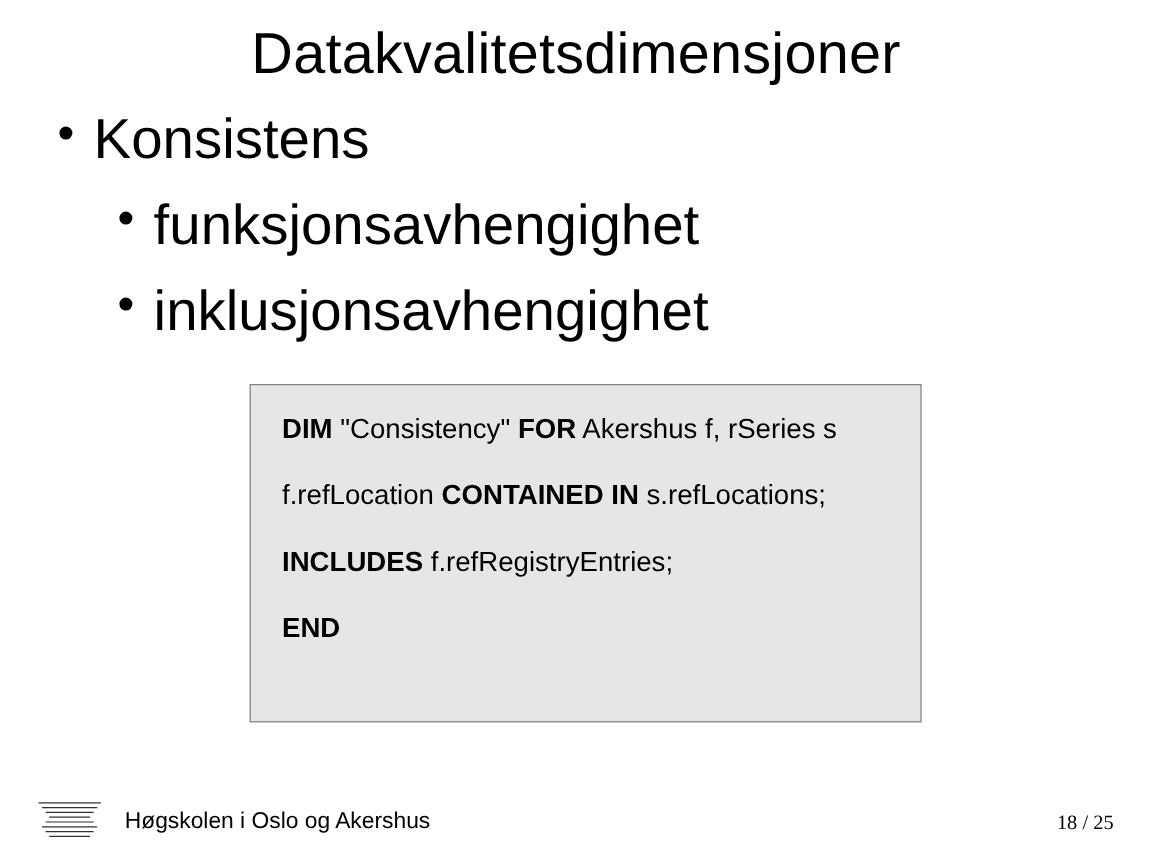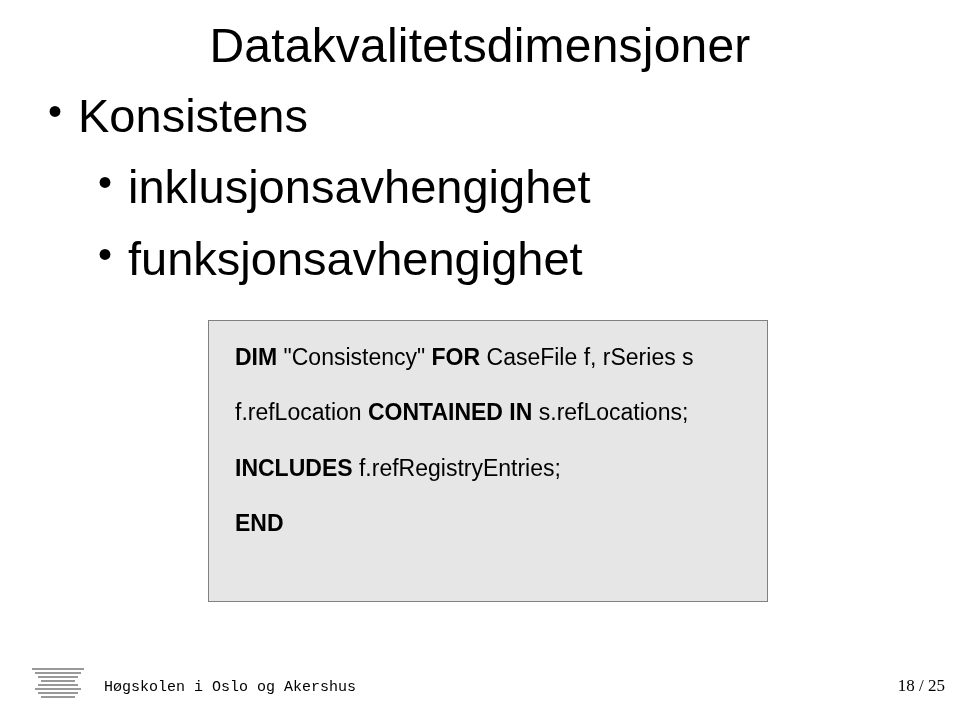--- a/index.html
+++ b/index.html
@@ -79,26 +79,26 @@
   .codebox p:last-child {
     margin-bottom: 4px;
   }
   .codebox .kw {
     font-weight: 700;
   }
   .footer-text {
     position: absolute;
     left: 104px;
     bottom: 22px;
-    font-family: Liberation Mono, monospace;
-    font-size: 15px;
+    font-family: Liberation Sans, sans-serif;
+    font-size: 19px;
   }
   .pagenum {
     position: absolute;
-    right: 15px;
+    right: 32px;
     bottom: 22px;
     font-family: "Times New Roman", Times, serif;
     font-size: 17px;
   }
   .logo {
     position: absolute;
     left: 30px;
     bottom: 18px;
     width: 56px;
     height: 34px;
@@ -107,27 +107,27 @@
 </style>
 </head>
 <body>
 
 <div class="slide">
 
   <div class="title">Datakvalitetsdimensjoner</div>
 
   <div class="bullets">
     <div class="b1">Konsistens</div>
+    <div class="b2">funksjonsavhengighet</div>
     <div class="b2">inklusjonsavhengighet</div>
-    <div class="b2">funksjonsavhengighet</div>
   </div>
 
   <div class="codebox">
     <p>
-      <span class="kw">DIM</span><span> "Consistency" </span><span class="kw">FOR</span><span> CaseFile f, rSeries s</span>
+      <span class="kw">DIM</span><span> "Consistency" </span><span class="kw">FOR</span><span> Akershus f, rSeries s</span>
     </p>
     <p>
       <span>f.refLocation </span><span class="kw">CONTAINED IN</span><span> s.refLocations;</span>
     </p>
     <p>
       <span class="kw">INCLUDES</span><span> f.refRegistryEntries;</span>
     </p>
     <p>
       <span class="kw">END</span>
     </p>

